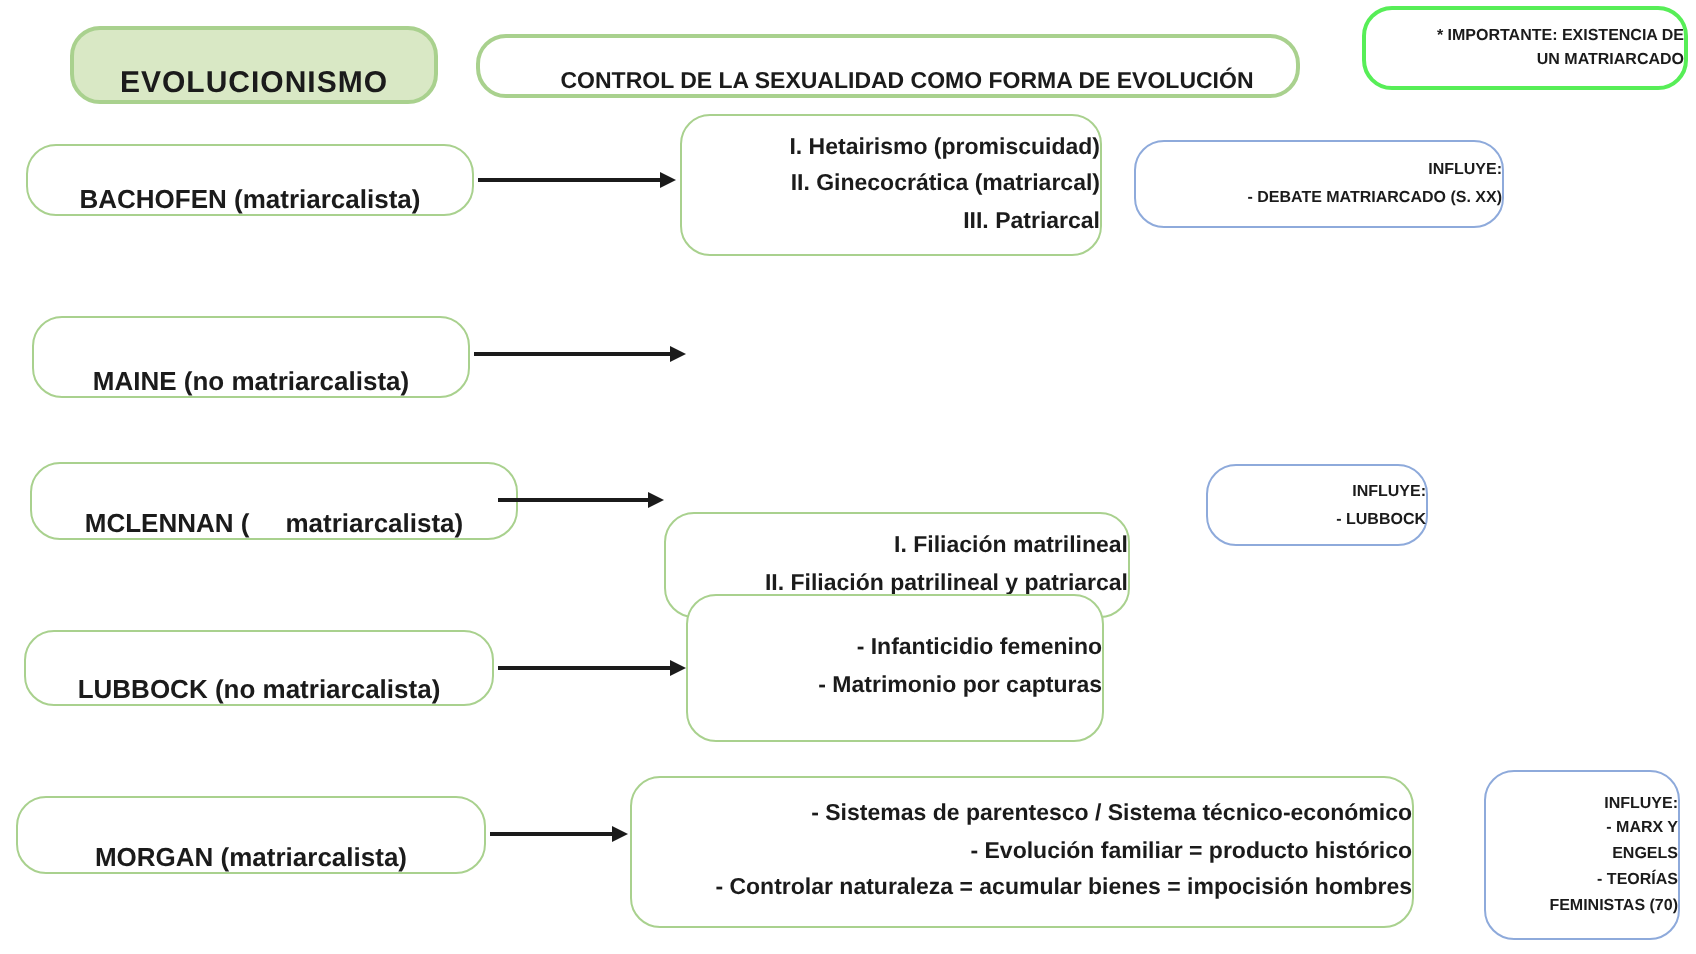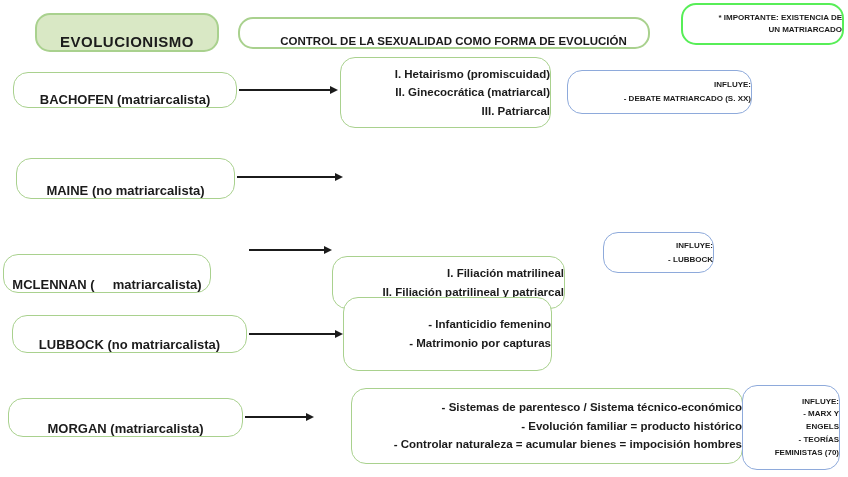--- a/index.html
+++ b/index.html
@@ -88,41 +88,41 @@
     <div>III. Patriarcal</div>
   </div>
   <div class="box influye-box col" style="left:567px;top:70px;width:185px;height:44px;">
     <div>INFLUYE:</div>
     <div>- DEBATE MATRIARCADO (S. XX)</div>
   </div>
 
   <div class="box name-box" style="left:16px;top:158px;width:219px;height:41px;">MAINE (no matriarcalista)</div>
   <div class="arrow" style="left:237px;top:176px;width:99px;"></div>
 
-  <div class="box name-box" style="left:3px;top:231px;width:208px;height:39px;margin-top:23px;">MCLENNAN (&nbsp;&nbsp;&nbsp;&nbsp;&nbsp;matriarcalista)</div>
+  <div class="box name-box" style="left:15px;top:231px;width:244px;height:39px;">MCLENNAN (&nbsp;&nbsp;&nbsp;&nbsp;&nbsp;matriarcalista)</div>
   <div class="arrow" style="left:249px;top:249px;width:76px;"></div>
   <div class="box content-box col" style="left:332px;top:224px;width:233px;height:53px;margin-top:32px;">
     <div>I. Filiación matrilineal</div>
     <div>II. Filiación patrilineal y patriarcal</div>
   </div>
   <div class="box influye-box col" style="left:603px;top:232px;width:111px;height:41px;">
     <div>INFLUYE:</div>
     <div>- LUBBOCK</div>
   </div>
 
   <div class="box name-box" style="left:12px;top:315px;width:235px;height:38px;">LUBBOCK (no matriarcalista)</div>
   <div class="arrow" style="left:249px;top:333px;width:87px;"></div>
   <div class="box content-box col" style="left:343px;top:297px;width:209px;height:74px;">
     <div>- Infanticidio femenino</div>
     <div>- Matrimonio por capturas</div>
   </div>
 
   <div class="box name-box" style="left:8px;top:398px;width:235px;height:39px;">MORGAN (matriarcalista)</div>
   <div class="arrow" style="left:245px;top:416px;width:62px;"></div>
-  <div class="box content-box col" style="left:315px;top:388px;width:392px;height:76px;margin-left:36px;">
+  <div class="box content-box col" style="left:315px;top:388px;width:392px;height:76px;">
     <div>- Sistemas de parentesco / Sistema técnico-económico</div>
     <div>- Evolución familiar = producto histórico</div>
     <div>- Controlar naturaleza = acumular bienes = impocisión hombres</div>
   </div>
   <div class="box influye-box col" style="left:742px;top:385px;width:98px;height:85px;line-height:1.6;">
     <div>INFLUYE:</div>
     <div>- MARX Y</div>
     <div>ENGELS</div>
     <div>- TEORÍAS</div>
     <div>FEMINISTAS (70)</div>

